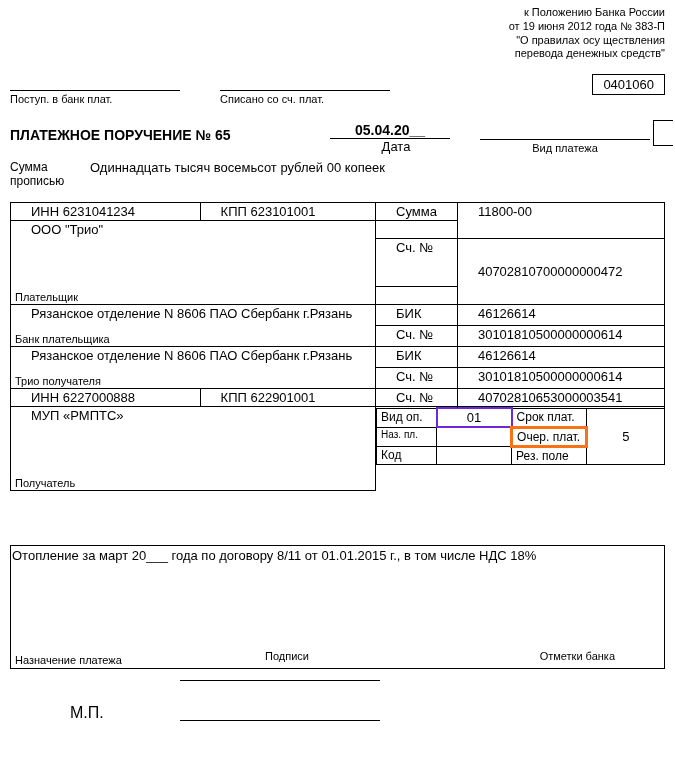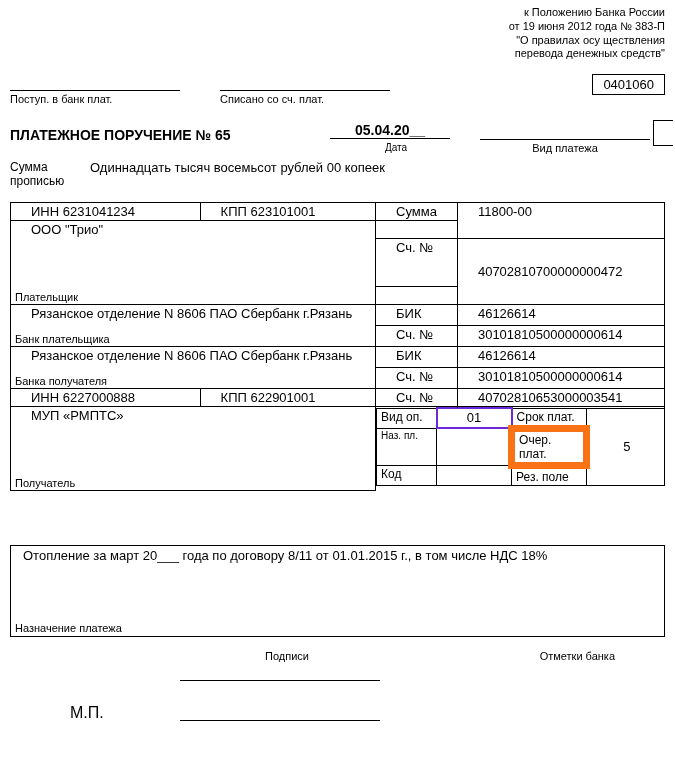--- a/index.html
+++ b/index.html
@@ -71,21 +71,21 @@
     width: 120px;
     text-align: center;
   }
   .title-row .date-block .val {
     font-weight: bold;
     font-size: 14px;
     border-bottom: 1px solid #000;
     display: block;
   }
   .title-row .date-block .lbl {
-    font-size: 10px;
+    font-size: 13px;
     margin-left: 12px;
   }
   .title-row .paytype-block {
     position: absolute;
     left: 470px;
     width: 170px;
     text-align: center;
   }
   .title-row .paytype-block .val {
     border-bottom: 1px solid #000;
@@ -141,23 +141,23 @@
     vertical-align: top;
     height: 18px;
   }
   .small-lbl { font-size: 11px; }
 
   .purpose-box {
     position: absolute;
     left: 10px;
     right: 10px;
     top: 545px;
-    height: 92px;
+    height: 124px;
     border: 1px solid #000;
-    padding: 2px 12px;
+    padding: 2px 1px;
     font-size: 13px;
   }
   .purpose-box .lbl {
     position: absolute;
     bottom: 2px;
     left: 4px;
     font-size: 11px;
   }
 
   .sig-row {
@@ -273,21 +273,21 @@
       <td>46126614</td>
     </tr>
     <tr>
       <td>Сч. №</td>
       <td>30101810500000000614</td>
     </tr>
 
     <tr>
       <td colspan="2" rowspan="2" style="height:42px; position:relative;">
         <div>Рязанское отделение N 8606 ПАО Сбербанк г.Рязань</div>
-        <div class="small-lbl" style="position:absolute;bottom:1px;left:4px;">Банка получателя</div>
+        <div class="small-lbl" style="position:absolute;bottom:1px;left:4px;">Трио получателя</div>
       </td>
       <td>БИК</td>
       <td>46126614</td>
     </tr>
     <tr>
       <td>Сч. №</td>
       <td>30101810500000000614</td>
     </tr>
 
     <tr>
@@ -314,21 +314,21 @@
           <tbody>
                 <tr>
             <td style="border:1px solid #000;padding:1px 4px;font-size:12px;">Вид оп.</td>
             <td style="border:2px solid #6d28d9;padding:1px 4px;text-align:center;">01</td>
             <td style="border:1px solid #000;padding:1px 4px;font-size:12px;">Срок плат.</td>
             <td rowspan="3" style="border:1px solid #000;padding:1px 4px;text-align:center;vertical-align:middle;">5</td>
           </tr>
           <tr>
             <td style="border:1px solid #000;padding:1px 4px;font-size:10px;">Наз. пл.</td>
             <td style="border:1px solid #000;padding:1px 4px;"></td>
-            <td style="border:7px solid #f97316;padding:1px 4px;font-size:12px;">Очер. плат.</td>
+            <td style="border:3px solid #f97316;padding:1px 4px;font-size:12px;">Очер. плат.</td>
           </tr>
           <tr>
             <td style="border:1px solid #000;padding:1px 4px;font-size:12px;">Код</td>
             <td style="border:1px solid #000;padding:1px 4px;"></td>
             <td style="border:1px solid #000;padding:1px 4px;font-size:12px;">Рез. поле</td>
           </tr>
         </tbody>
             </table>
       </td>
     </tr>

